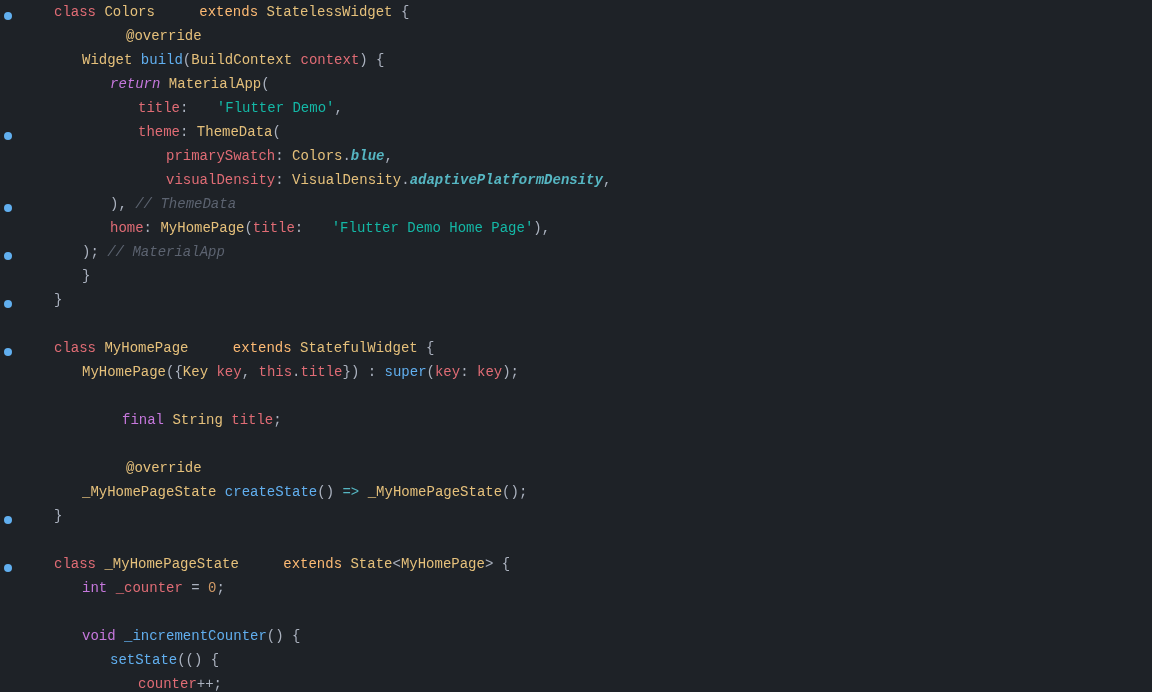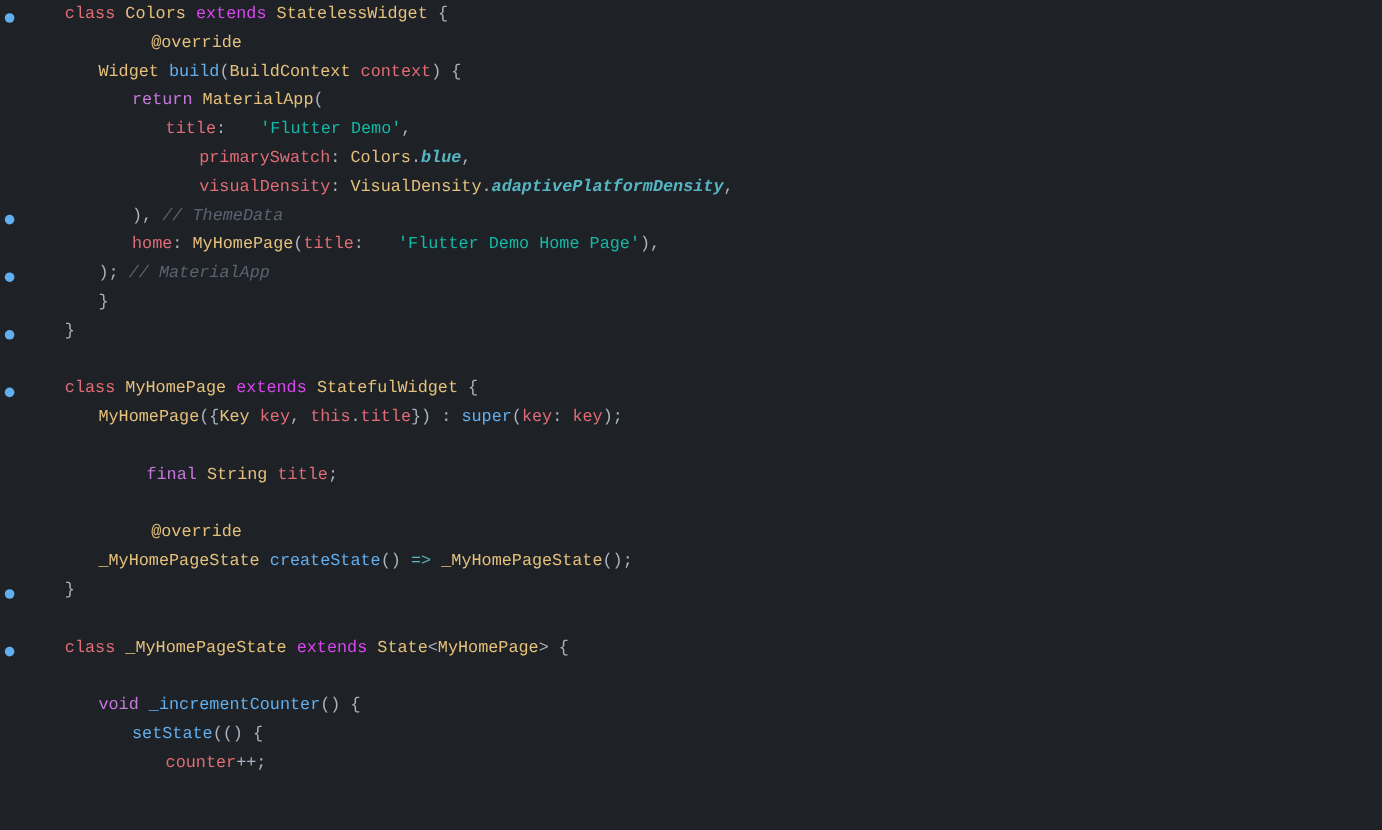--- a/index.html
+++ b/index.html
@@ -62,23 +62,23 @@
       left: 4px;
     }
 
     .code-line {
       flex: 1;
       padding-left: 4px;
     }
 
     
     .kw-class { color: #e06c75; text-align: right; }
-    .kw-extends { color: #d946ef; }
+    .kw-extends { color: #fdba74; margin-left: 36px; }
     .kw-widget { color: #e5c07b; }
-    .kw-return { color: #c678dd; }
+    .kw-return { color: #c678dd; font-style: italic; }
     .kw-final { color: #c678dd; margin-left: 40px; }
     .kw-void { color: #c678dd; }
     .kw-int { color: #c678dd; }
     .kw-this { color: #e06c75; }
     .kw-super { color: #61afef; }
 
     .class-name { color: #e5c07b; }
     .class-extends { color: #e5c07b; text-align: right; }
     .func-name { color: #61afef; }
     .param-name { color: #e06c75; }
@@ -97,36 +97,38 @@
 </head>
 <body>
 
 <div class="code-editor">
   <div class="code-content" id="code-lines">
   <div class="line"><div class="gutter"><div class="gutter-dot"></div></div><div class="code-line"><span class="kw-class">class </span><span class="class-name">Colors</span><span class="punctuation"> </span><span class="kw-extends">extends</span><span class="punctuation"> </span><span class="class-extends">StatelessWidget</span><span class="punctuation"> {</span></div></div>
       <div class="line"><div class="gutter"></div><div class="code-line"><span style="display: inline-block; width: 28px;"></span><span class="annotation">@override</span></div></div>
       <div class="line"><div class="gutter"></div><div class="code-line"><span style="display: inline-block; width: 28px;"></span><span class="kw-widget">Widget</span><span class="punctuation"> </span><span class="func-name">build</span><span class="punctuation">(</span><span class="class-ref">BuildContext</span><span class="punctuation"> </span><span class="param-name">context</span><span class="punctuation">) {</span></div></div>
       <div class="line"><div class="gutter"></div><div class="code-line"><span style="display: inline-block; width: 56px;"></span><span class="kw-return">return</span><span class="punctuation"> </span><span class="class-ref">MaterialApp</span><span class="punctuation">(</span></div></div>
       <div class="line"><div class="gutter"></div><div class="code-line"><span style="display: inline-block; width: 84px;"></span><span class="prop-name">title</span><span class="punctuation">: </span><span class="string-val">'Flutter Demo'</span><span class="punctuation">,</span></div></div>
+      <div class="line"><div class="gutter"><div class="gutter-dot"></div></div><div class="code-line"><span style="display: inline-block; width: 84px;"></span><span class="prop-name">theme</span><span class="punctuation">: </span><span class="class-ref">ThemeData</span><span class="punctuation">(</span></div></div>
       <div class="line"><div class="gutter"></div><div class="code-line"><span style="display: inline-block; width: 112px;"></span><span class="prop-name">primarySwatch</span><span class="punctuation">: </span><span class="class-ref">Colors</span><span class="punctuation">.</span><span class="static-ref italic">blue</span><span class="punctuation">,</span></div></div>
       <div class="line"><div class="gutter"></div><div class="code-line"><span style="display: inline-block; width: 112px;"></span><span class="prop-name">visualDensity</span><span class="punctuation">: </span><span class="class-ref">VisualDensity</span><span class="punctuation">.</span><span class="static-ref italic">adaptivePlatformDensity</span><span class="punctuation">,</span></div></div>
       <div class="line"><div class="gutter"><div class="gutter-dot"></div></div><div class="code-line"><span style="display: inline-block; width: 56px;"></span><span class="punctuation">), </span><span class="comment">// ThemeData</span></div></div>
       <div class="line"><div class="gutter"></div><div class="code-line"><span style="display: inline-block; width: 56px;"></span><span class="prop-name">home</span><span class="punctuation">: </span><span class="class-ref">MyHomePage</span><span class="punctuation">(</span><span class="prop-name">title</span><span class="punctuation">: </span><span class="string-val">'Flutter Demo Home Page'</span><span class="punctuation">),</span></div></div>
       <div class="line"><div class="gutter"><div class="gutter-dot"></div></div><div class="code-line"><span style="display: inline-block; width: 28px;"></span><span class="punctuation">); </span><span class="comment">// MaterialApp</span></div></div>
       <div class="line"><div class="gutter"></div><div class="code-line"><span style="display: inline-block; width: 28px;"></span><span class="punctuation">}</span></div></div>
       <div class="line"><div class="gutter"><div class="gutter-dot"></div></div><div class="code-line"><span class="punctuation">}</span></div></div>
       <div class="line"><div class="gutter"></div><div class="code-line"></div></div>
       <div class="line"><div class="gutter"><div class="gutter-dot"></div></div><div class="code-line"><span class="kw-class">class</span><span class="punctuation"> </span><span class="class-name">MyHomePage</span><span class="punctuation"> </span><span class="kw-extends">extends</span><span class="punctuation"> </span><span class="class-extends">StatefulWidget</span><span class="punctuation"> {</span></div></div>
       <div class="line"><div class="gutter"></div><div class="code-line"><span style="display: inline-block; width: 28px;"></span><span class="class-ref">MyHomePage</span><span class="punctuation">({</span><span class="class-ref">Key</span><span class="punctuation"> </span><span class="prop-name">key</span><span class="punctuation">, </span><span class="kw-this">this</span><span class="punctuation">.</span><span class="prop-name">title</span><span class="punctuation">}) : </span><span class="kw-super">super</span><span class="punctuation">(</span><span class="prop-name">key</span><span class="punctuation">: </span><span class="prop-name">key</span><span class="punctuation">);</span></div></div>
       <div class="line"><div class="gutter"></div><div class="code-line"></div></div>
       <div class="line"><div class="gutter"></div><div class="code-line"><span style="display: inline-block; width: 28px;"></span><span class="kw-final">final</span><span class="punctuation"> </span><span class="class-ref">String</span><span class="punctuation"> </span><span class="prop-name">title</span><span class="punctuation">;</span></div></div>
       <div class="line"><div class="gutter"></div><div class="code-line"></div></div>
       <div class="line"><div class="gutter"></div><div class="code-line"><span style="display: inline-block; width: 28px;"></span><span class="annotation">@override</span></div></div>
       <div class="line"><div class="gutter"></div><div class="code-line"><span style="display: inline-block; width: 28px;"></span><span class="class-ref">_MyHomePageState</span><span class="punctuation"> </span><span class="func-name">createState</span><span class="punctuation">() </span><span class="arrow">=&gt;</span><span class="punctuation"> </span><span class="class-ref">_MyHomePageState</span><span class="punctuation">();</span></div></div>
       <div class="line"><div class="gutter"><div class="gutter-dot"></div></div><div class="code-line"><span class="punctuation">}</span></div></div>
       <div class="line"><div class="gutter"></div><div class="code-line"></div></div>
       <div class="line"><div class="gutter"><div class="gutter-dot"></div></div><div class="code-line"><span class="kw-class">class</span><span class="punctuation"> </span><span class="class-name">_MyHomePageState</span><span class="punctuation"> </span><span class="kw-extends">extends</span><span class="punctuation"> </span><span class="class-extends">State</span><span class="angle">&lt;</span><span class="class-ref">MyHomePage</span><span class="angle">&gt;</span><span class="punctuation"> {</span></div></div>
+      <div class="line"><div class="gutter"></div><div class="code-line"><span style="display: inline-block; width: 28px;"></span><span class="kw-int">int</span><span class="punctuation"> </span><span class="prop-name">_counter</span><span class="punctuation"> = </span><span class="number">0</span><span class="punctuation">;</span></div></div>
       <div class="line"><div class="gutter"></div><div class="code-line"></div></div>
       <div class="line"><div class="gutter"></div><div class="code-line"><span style="display: inline-block; width: 28px;"></span><span class="kw-void">void</span><span class="punctuation"> </span><span class="func-name">_incrementCounter</span><span class="punctuation">() {</span></div></div>
       <div class="line"><div class="gutter"></div><div class="code-line"><span style="display: inline-block; width: 56px;"></span><span class="func-name">setState</span><span class="punctuation">(() {</span></div></div>
       <div class="line"><div class="gutter"></div><div class="code-line"><span style="display: inline-block; width: 84px;"></span><span class="prop-name">counter</span><span class="punctuation">++;</span></div></div>
     </div>
 </div>
 
 </body></html>

